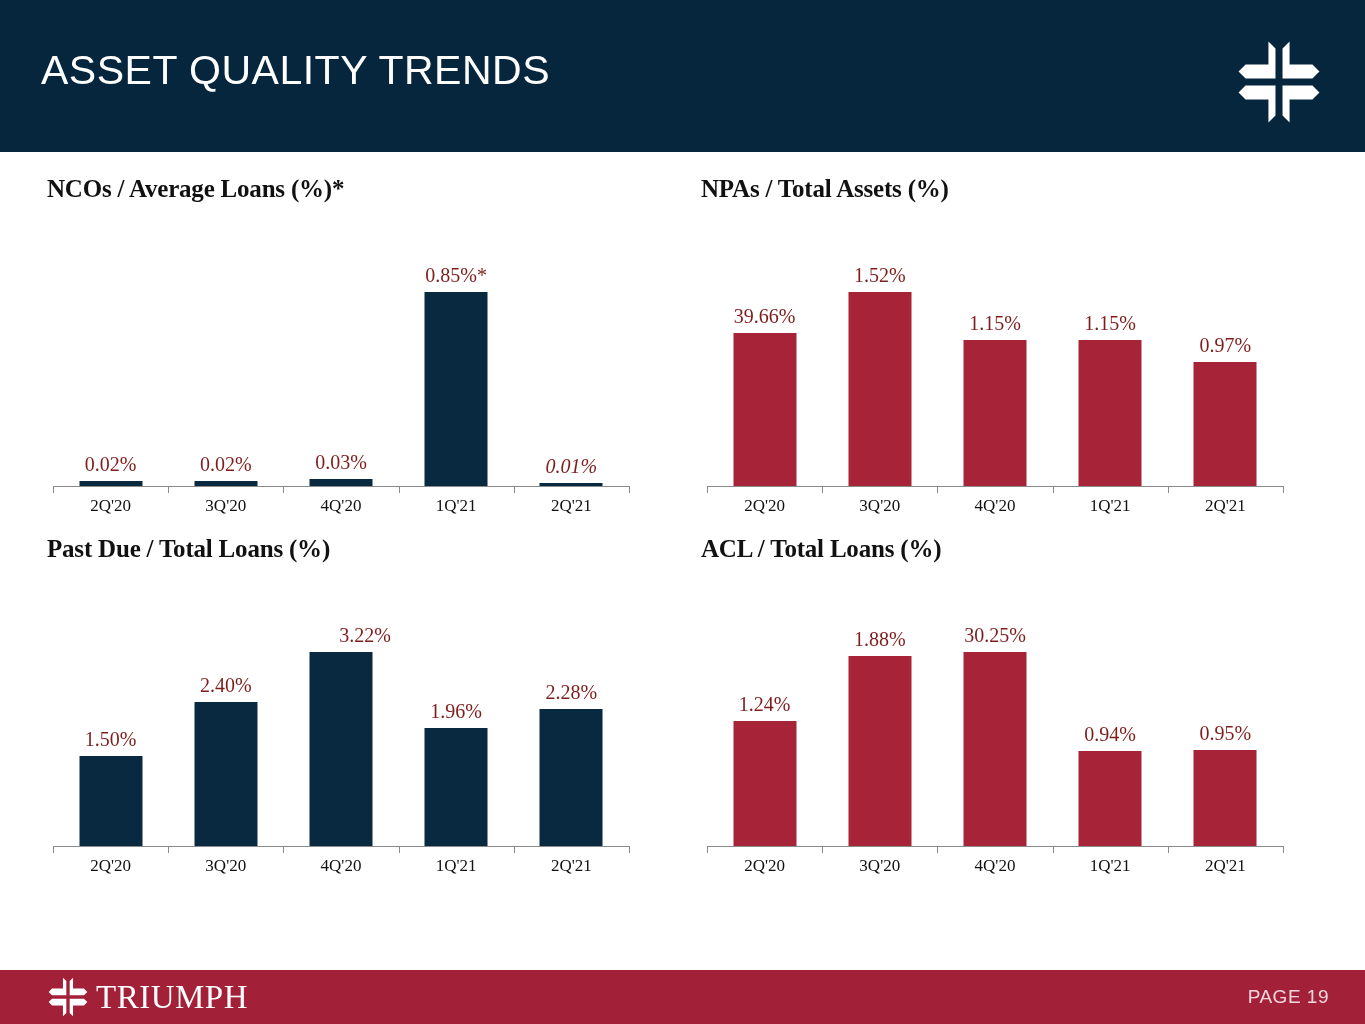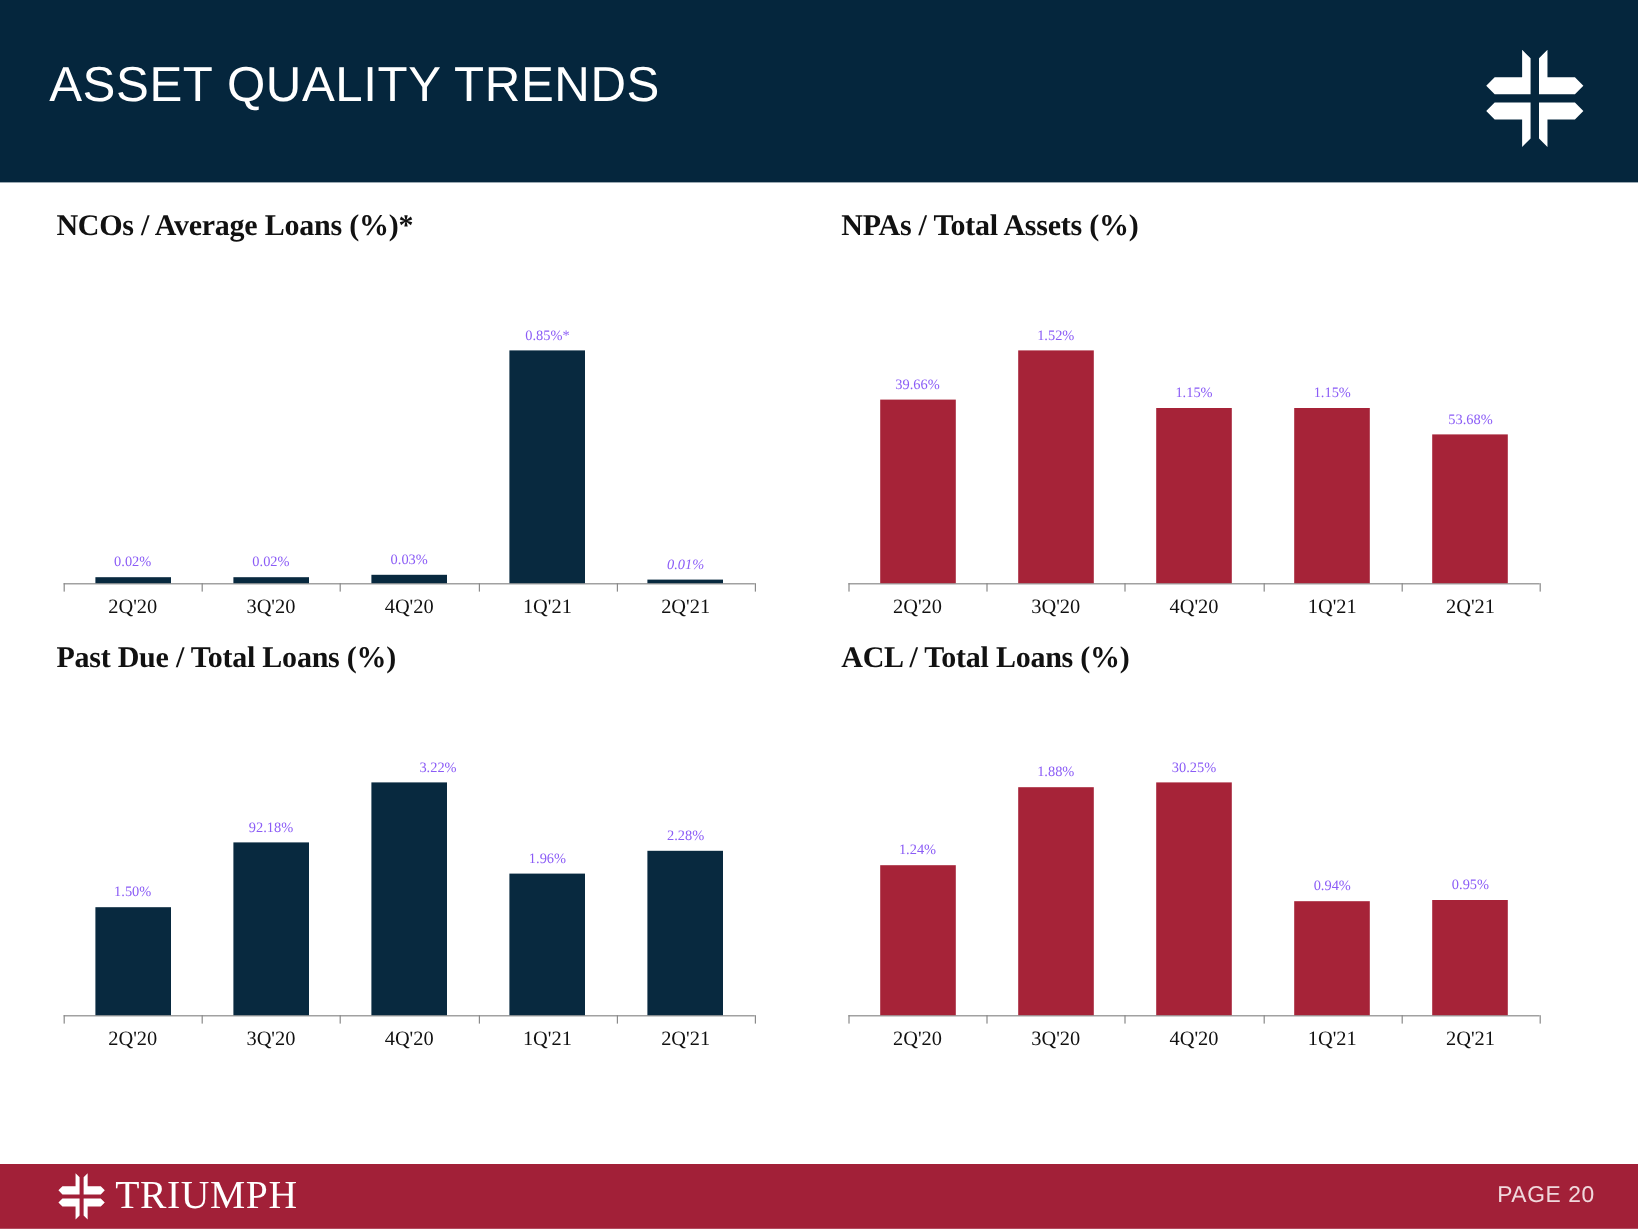--- a/index.html
+++ b/index.html
@@ -109,22 +109,22 @@
     transform: translateX(-50%);
     width: 63px;
   }
   .bar.navy   { background: #08293F; }
   .bar.crimson{ background: #A62338; }
   .bar-label {
     position: absolute;
     left: 50%;
     transform: translateX(-50%);
     font-family: "Liberation Serif", serif;
-    font-size: 12px;
-    color: #8b5cf6;
+    font-size: 20px;
+    color: #7f1d1d;
     white-space: nowrap;
   }
   .cat-label {
     position: absolute;
     bottom: -2px;
     left: 50%;
     transform: translateX(-50%);
     font-family: "Liberation Serif", serif;
     font-size: 17px;
     color: #111111;
@@ -249,21 +249,21 @@
           <div class="bar-label" style="bottom: 151.474px;">1.15%</div>
           <div class="cat-label" style="bottom: -30px;">4Q'20</div>
         </div>
         <div class="bar-slot" style="left: 351.6px; width: 115.2px;">
           <div class="bar crimson" style="height: 146.474px;"></div>
           <div class="bar-label" style="bottom: 151.474px;">1.15%</div>
           <div class="cat-label" style="bottom: -30px;">1Q'21</div>
         </div>
         <div class="bar-slot" style="left: 466.8px; width: 115.2px;">
           <div class="bar crimson" style="height: 123.547px;"></div>
-          <div class="bar-label" style="bottom: 128.547px;">53.68%</div>
+          <div class="bar-label" style="bottom: 128.547px;">0.97%</div>
           <div class="cat-label" style="bottom: -30px;">2Q'21</div>
         </div>
       </div>
   </div>
 
   <div class="panel p3">
     <div class="panel-title">Past Due / Total Loans (%)</div>
     <div class="plot">
         <div class="axis-line"></div>
         <div class="tick" style="left: 6px;"></div>
@@ -272,21 +272,21 @@
         <div class="tick" style="left: 351.6px;"></div>
         <div class="tick" style="left: 466.8px;"></div>
         <div class="tick" style="left: 582px;"></div>
         <div class="bar-slot" style="left: 6px; width: 115.2px;">
           <div class="bar navy" style="height: 90.2985px;"></div>
           <div class="bar-label" style="bottom: 95.2985px;">1.50%</div>
           <div class="cat-label" style="bottom: -30px;">2Q'20</div>
         </div>
         <div class="bar-slot" style="left: 121.2px; width: 115.2px;">
           <div class="bar navy" style="height: 144.478px;"></div>
-          <div class="bar-label" style="bottom: 149.478px;">92.18%</div>
+          <div class="bar-label" style="bottom: 149.478px;">2.40%</div>
           <div class="cat-label" style="bottom: -30px;">3Q'20</div>
         </div>
         <div class="bar-slot" style="left: 236.4px; width: 115.2px;">
           <div class="bar navy" style="height: 193.841px;"></div>
           <div class="bar-label" style="bottom: 198.841px; margin-left: 24px;">3.22%</div>
           <div class="cat-label" style="bottom: -30px;">4Q'20</div>
         </div>
         <div class="bar-slot" style="left: 351.6px; width: 115.2px;">
           <div class="bar navy" style="height: 117.99px;"></div>
           <div class="bar-label" style="bottom: 122.99px;">1.96%</div>
@@ -345,14 +345,14 @@
     <svg viewBox="0 0 100 100" width="42" height="42" aria-hidden="true">
       <g fill="#ffffff">
         <polygon points="38,4 46,12 46,46 12,46 4,38 12,30 38,30"></polygon>
         <polygon points="62,4 54,12 54,46 88,46 96,38 88,30 62,30"></polygon>
         <polygon points="38,96 46,88 46,54 12,54 4,62 12,70 38,70"></polygon>
         <polygon points="62,96 54,88 54,54 88,54 96,62 88,70 62,70"></polygon>
       </g>
     </svg>
   </div>
   <div class="footer-wordmark">TRIUMPH</div>
-  <div class="page-num">PAGE 20</div>
+  <div class="page-num">PAGE 19</div>
 </div>
 
 </body></html>

